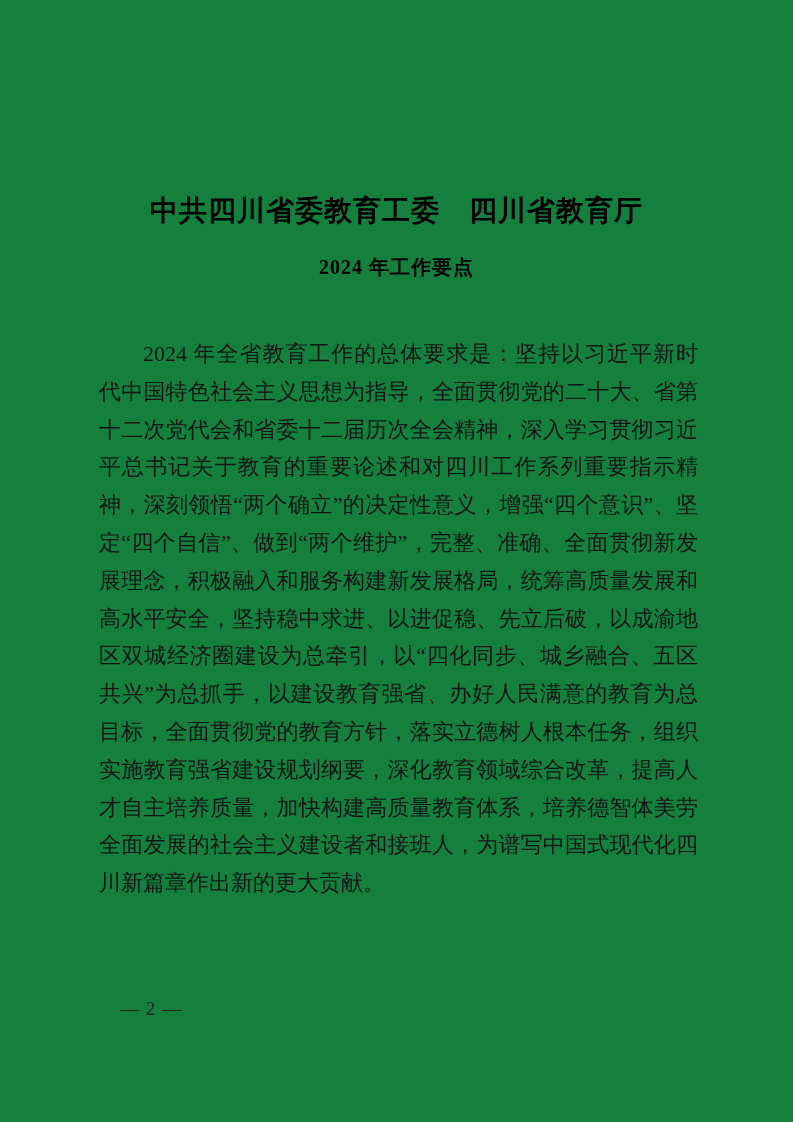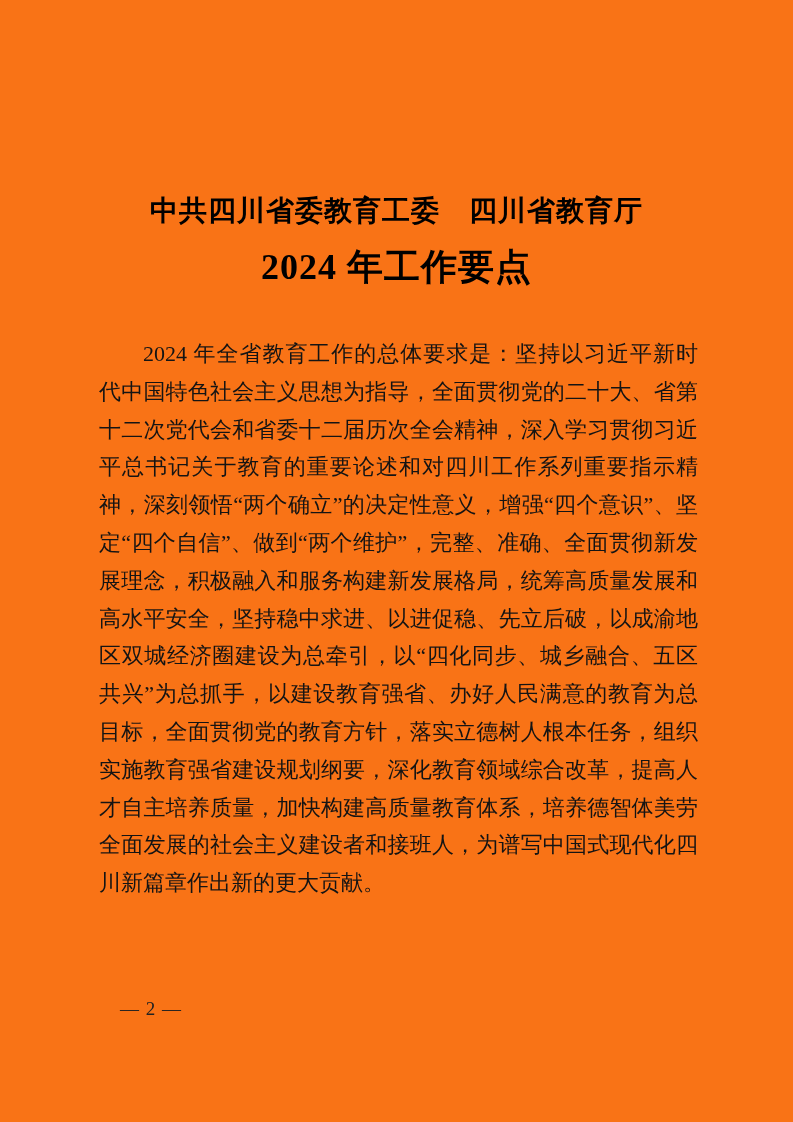--- a/index.html
+++ b/index.html
@@ -1,42 +1,42 @@
 <!DOCTYPE html>
 <html><head>
 <meta charset="utf-8">
 <style>
   * { margin: 0; padding: 0; box-sizing: border-box; }
   html, body { background: #ffffff; }
   .page {
     position: relative;
     width: 793px;
     height: 1122px;
-    background: #f97316;
+    background: #15803d;
     color: #000000;
     font-family: "Liberation Serif", "DejaVu Serif", serif;
     overflow: hidden;
     margin: 0 auto;
   }
   .title-block {
     position: absolute;
     top: 190px;
     left: 0;
     width: 100%;
     text-align: center;
     font-weight: bold;
   }
   .title-line1 {
     font-size: 28px;
     line-height: 42px;
     letter-spacing: 1px;
     white-space: pre;
   }
   .title-line2 {
-    font-size: 36px;
+    font-size: 20px;
     line-height: 42px;
     margin-top: 14px;
     letter-spacing: 1px;
     white-space: pre;
   }
   .body-text {
     position: absolute;
     top: 335px;
     left: 99px;
     width: 599px;

